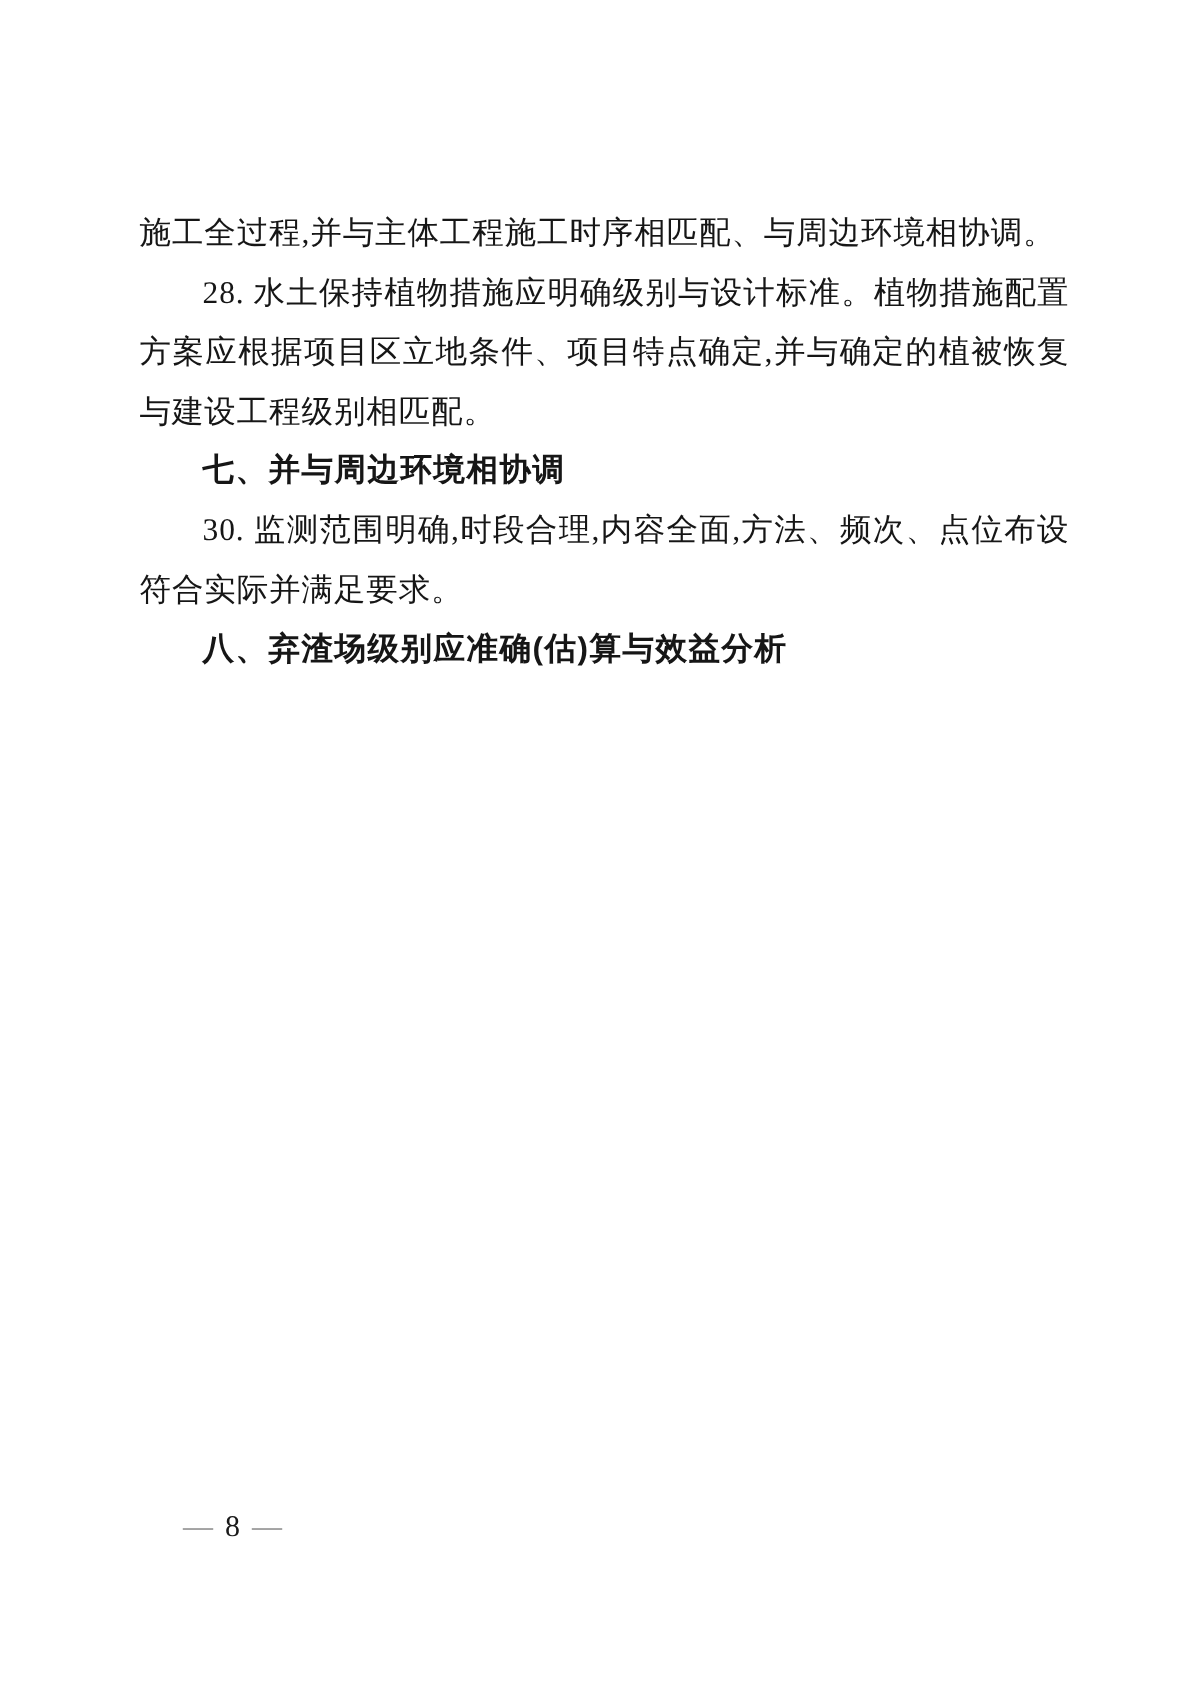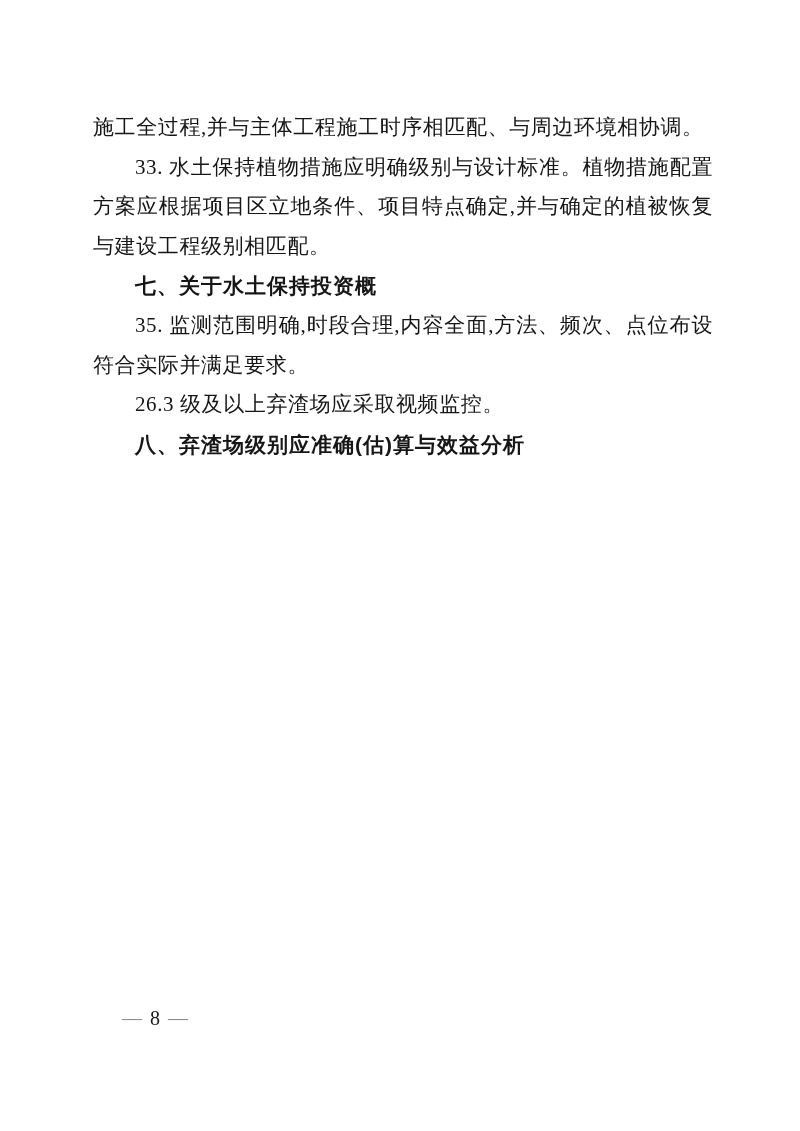--- a/index.html
+++ b/index.html
@@ -11,21 +11,21 @@
     position: relative;
     width: 800px;
     height: 1131px;
     overflow: hidden;
     font-family: "Liberation Serif", "DejaVu Serif", serif;
     color: #161616;
   }
   .page-body {
     position: absolute;
     left: 93px;
-    top: 108px;
+    top: 136px;
     width: 620px;
   }
   .para {
     margin: 0;
     font-size: 21px;
     line-height: 39.6px;
     letter-spacing: 0.6px;
     text-align: justify;
     color: #161616;
   }
@@ -51,22 +51,21 @@
   .page-footer .num {
     color: #1a1a1a;
     padding: 0 6px;
   }
 </style>
 </head>
 <body>
 
 <div class="page-body">
   <p class="para">施工全过程,并与主体工程施工时序相匹配、与周边环境相协调。</p>
-  <p class="para indent">33. 水土保持植物措施应明确级别与设计标准。植物措施配置方案应根据项目区立地条件、项目特点确定,并与确定的植被恢复与建设工程级别相匹配。</p>
-  <p class="para indent heading">七、关于水土保持投资概</p>
-  <p class="para indent">35. 监测范围明确,时段合理,内容全面,方法、频次、点位布设符合实际并满足要求。</p>
-  <p class="para indent">26.3 级及以上弃渣场应采取视频监控。</p>
+  <p class="para indent">28. 水土保持植物措施应明确级别与设计标准。植物措施配置方案应根据项目区立地条件、项目特点确定,并与确定的植被恢复与建设工程级别相匹配。</p>
+  <p class="para indent heading">七、并与周边环境相协调</p>
+  <p class="para indent">30. 监测范围明确,时段合理,内容全面,方法、频次、点位布设符合实际并满足要求。</p>
   <p class="para indent heading">八、弃渣场级别应准确(估)算与效益分析</p>
 </div>
 
 <div class="page-footer">
   <span class="dash">—</span><span class="num">8</span><span class="dash">—</span>
 </div>
 
 </body></html>

